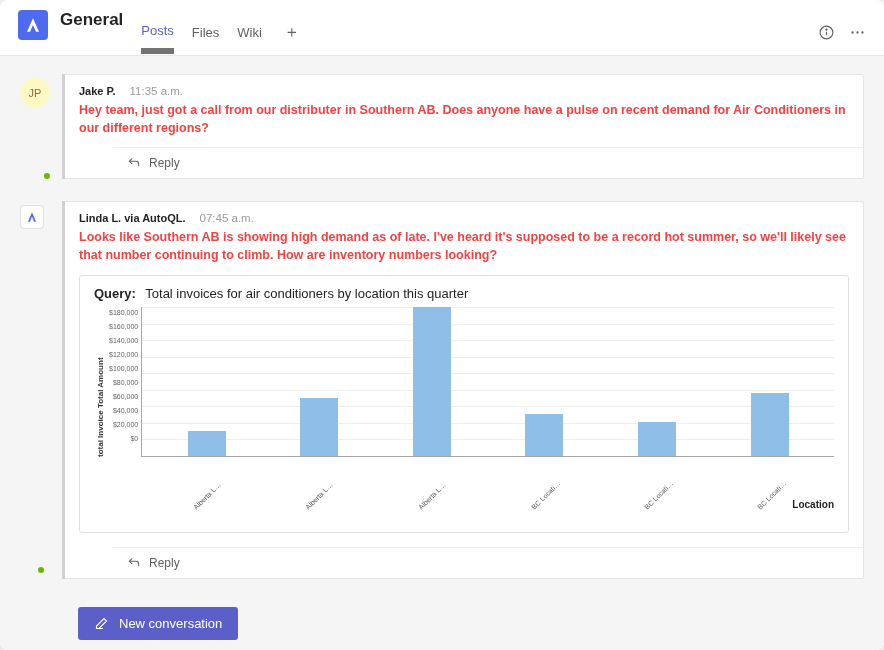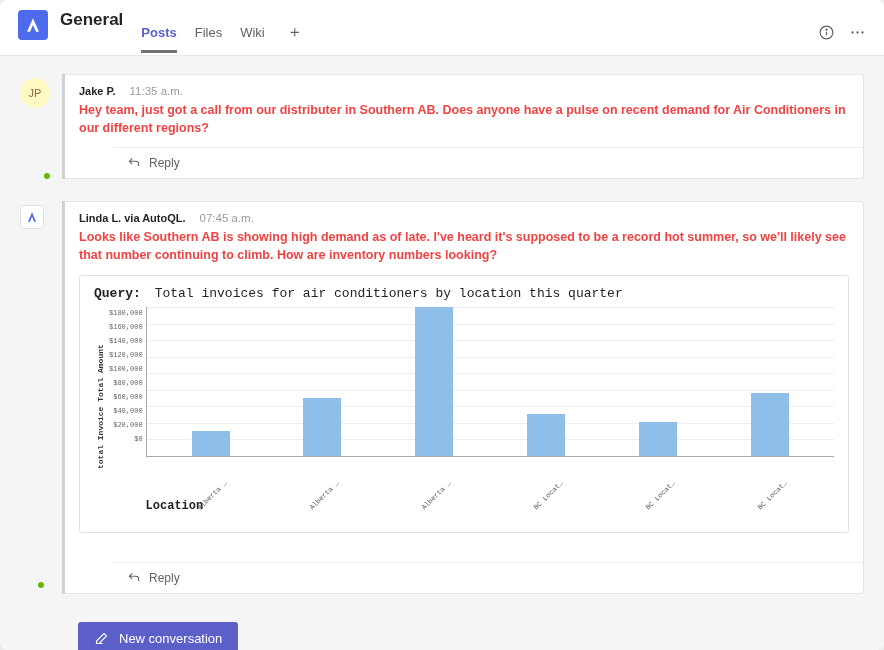--- a/index.html
+++ b/index.html
@@ -40,22 +40,22 @@
   .tabs { display: flex; gap: 18px; align-items: center; }
   .tab {
     font-size: 13px;
     color: #616161;
     padding: 12px 0 10px 0;
     cursor: pointer;
     border-bottom: 3px solid transparent;
   }
   .tab.active {
     color: #5b5fc7;
-    border-bottom: 3px solid #737373;
-    font-weight: 700;
+    border-bottom: 6px solid #737373;
+    font-weight: 400;
   }
   .tab-add {
     color: #616161;
     font-size: 16px;
     padding: 8px 4px;
     cursor: pointer;
   }
   .header-right {
     margin-left: auto;
     display: flex;
@@ -141,24 +141,23 @@
     gap: 8px;
     font-size: 12px;
     color: #616161;
     cursor: pointer;
     margin-left: 48px;
   }
   .reply-bar svg { width: 14px; height: 14px; }
   .chart-card {
     border: 1px solid #e0e0e0;
     border-radius: 3px;
-    margin: 10px 0 19px 0;
+    margin: 10px 0 4px 0;
     padding: 10px 14px 25px 14px;
     background: #fff;
-    font-family: Liberation Mono, monospace;
   }
   .chart-query {
     font-size: 13px;
     margin-bottom: 6px;
   }
   .chart-query b { margin-right: 6px; }
   .chart-area {
     display: flex;
     height: 200px;
   }
@@ -222,22 +221,22 @@
     text-align: right;
     white-space: nowrap;
     overflow: hidden;
     text-overflow: ellipsis;
     height: 30px;
     position: relative;
     top: 18px;
     left: -6px;
   }
   .x-axis-title {
-    text-align: left;
-    font-size: 12px;
+    text-align: right;
+    font-size: 10px;
     font-weight: 600;
     margin-top: 8px;
   }
   .new-conv-row {
     padding: 6px 20px 6px 58px;
   }
   .new-conv-btn {
     background: #5b5fc7;
     color: #fff;
     border: none;

